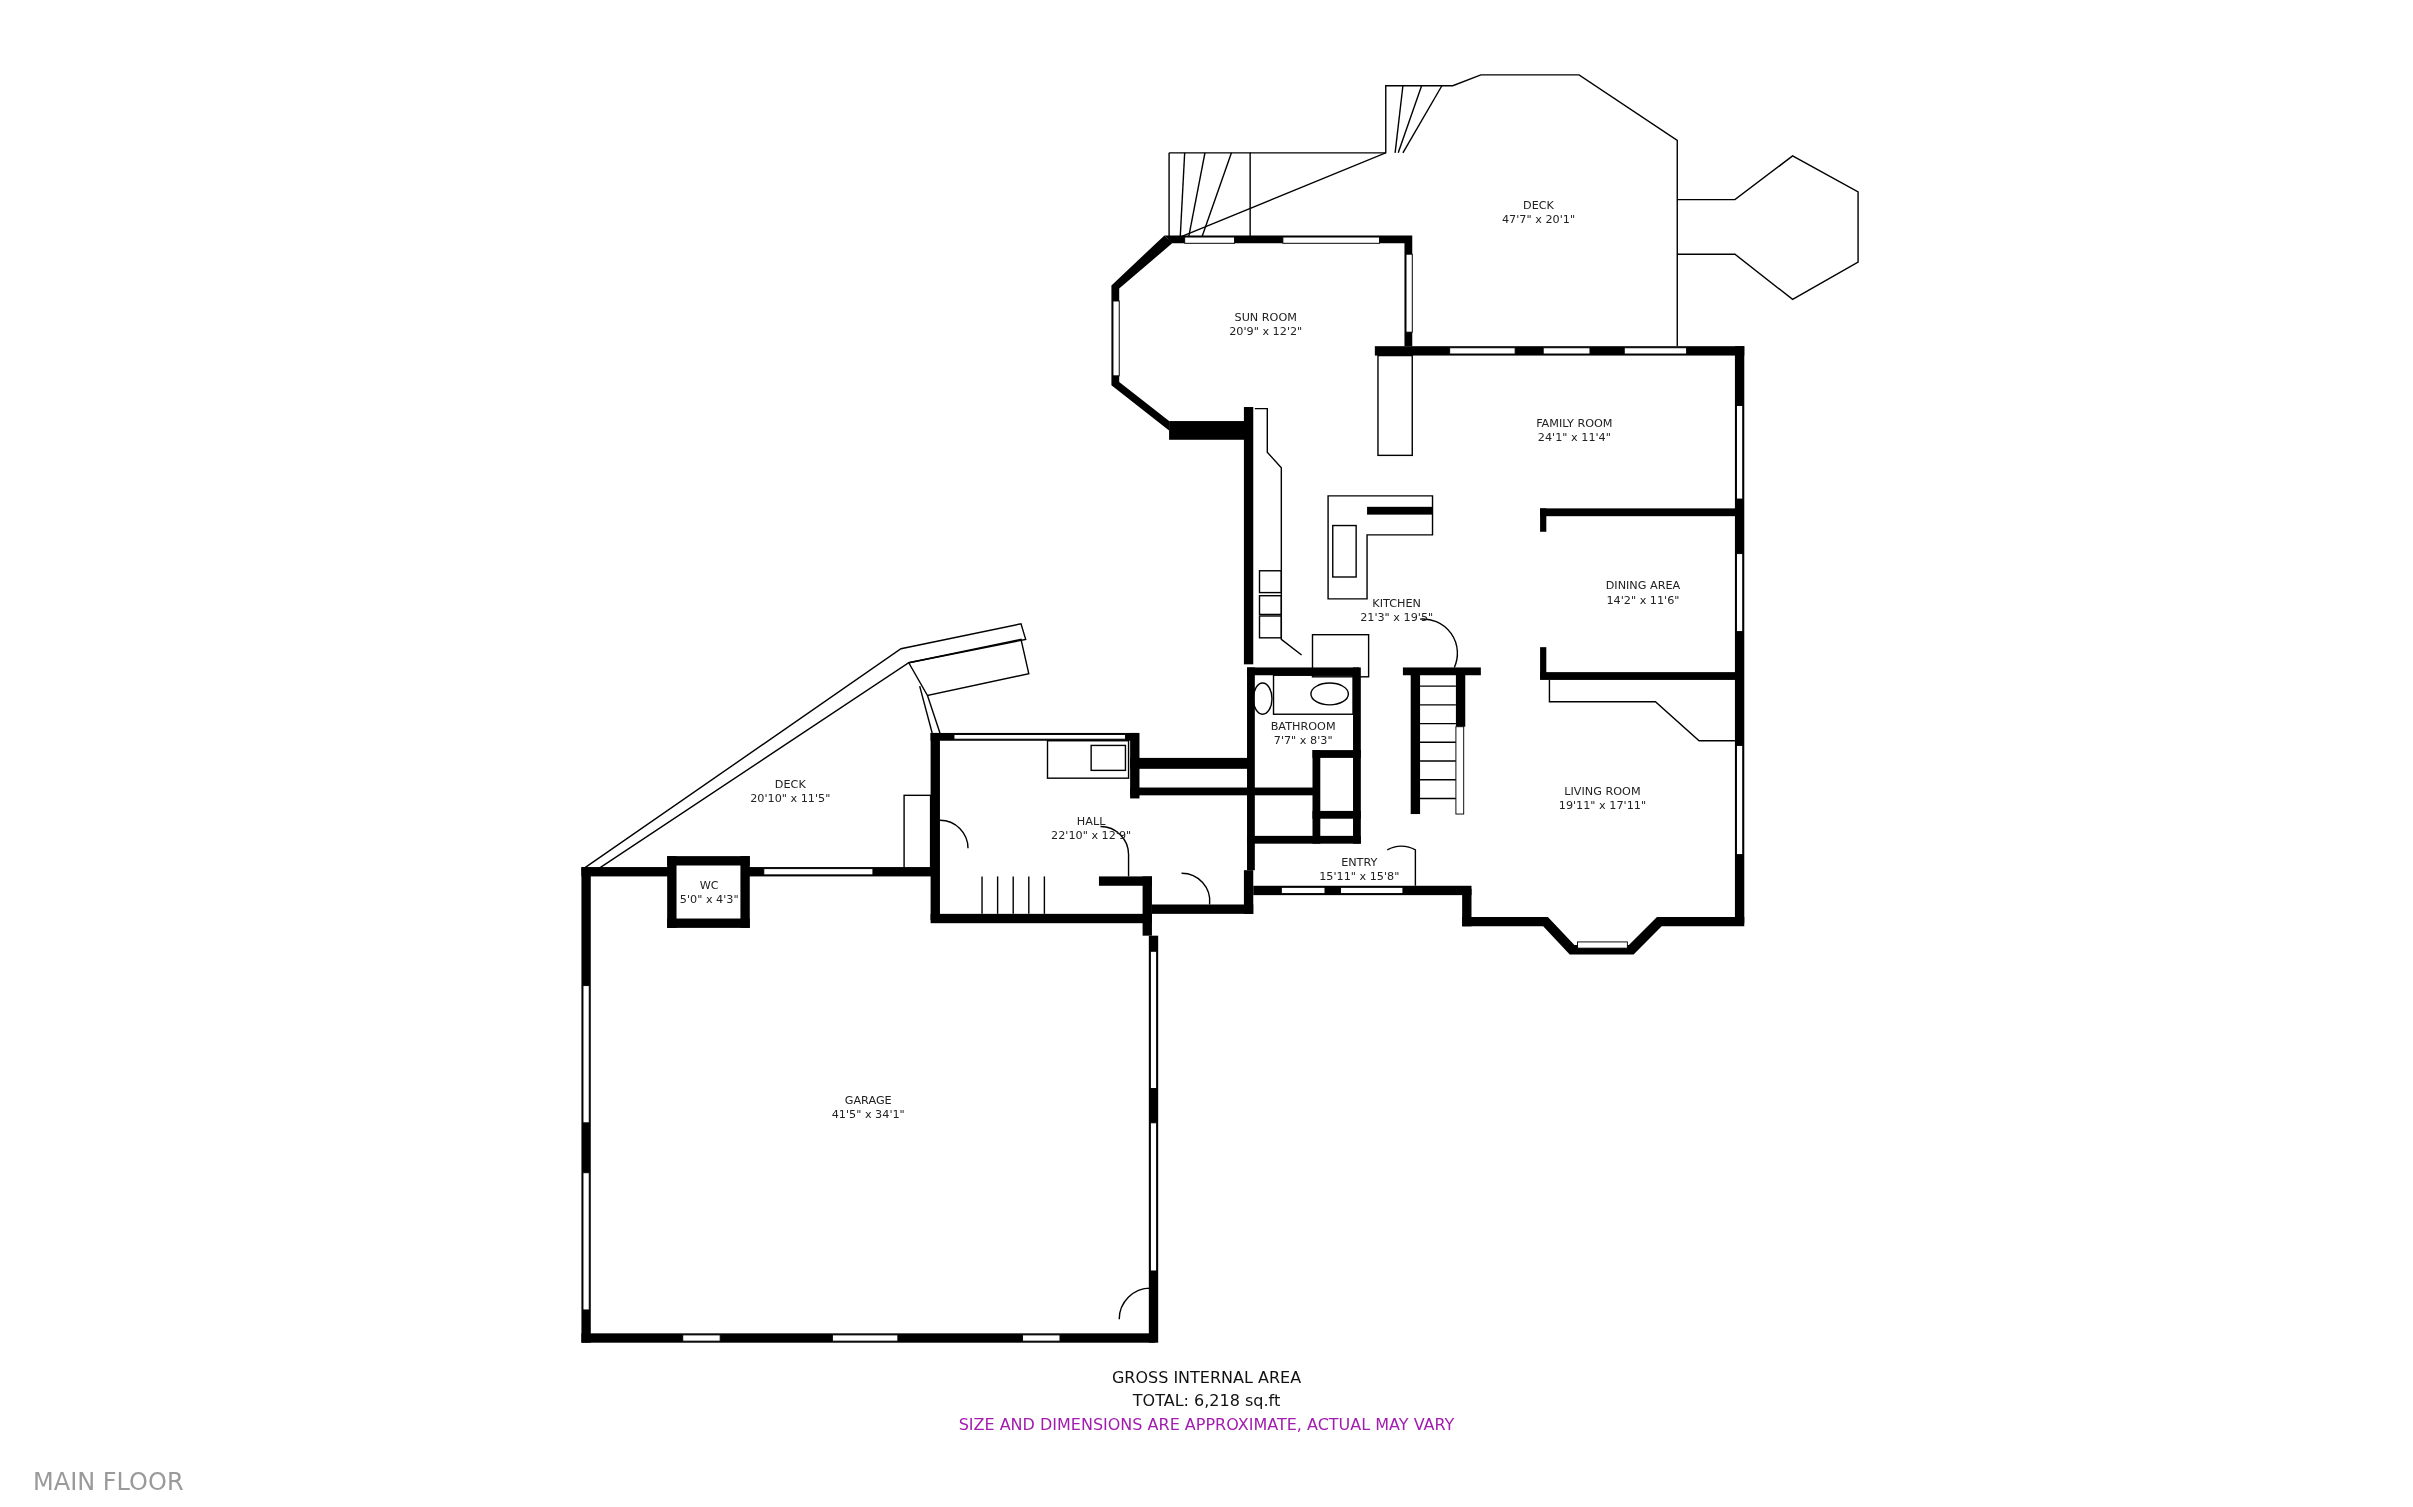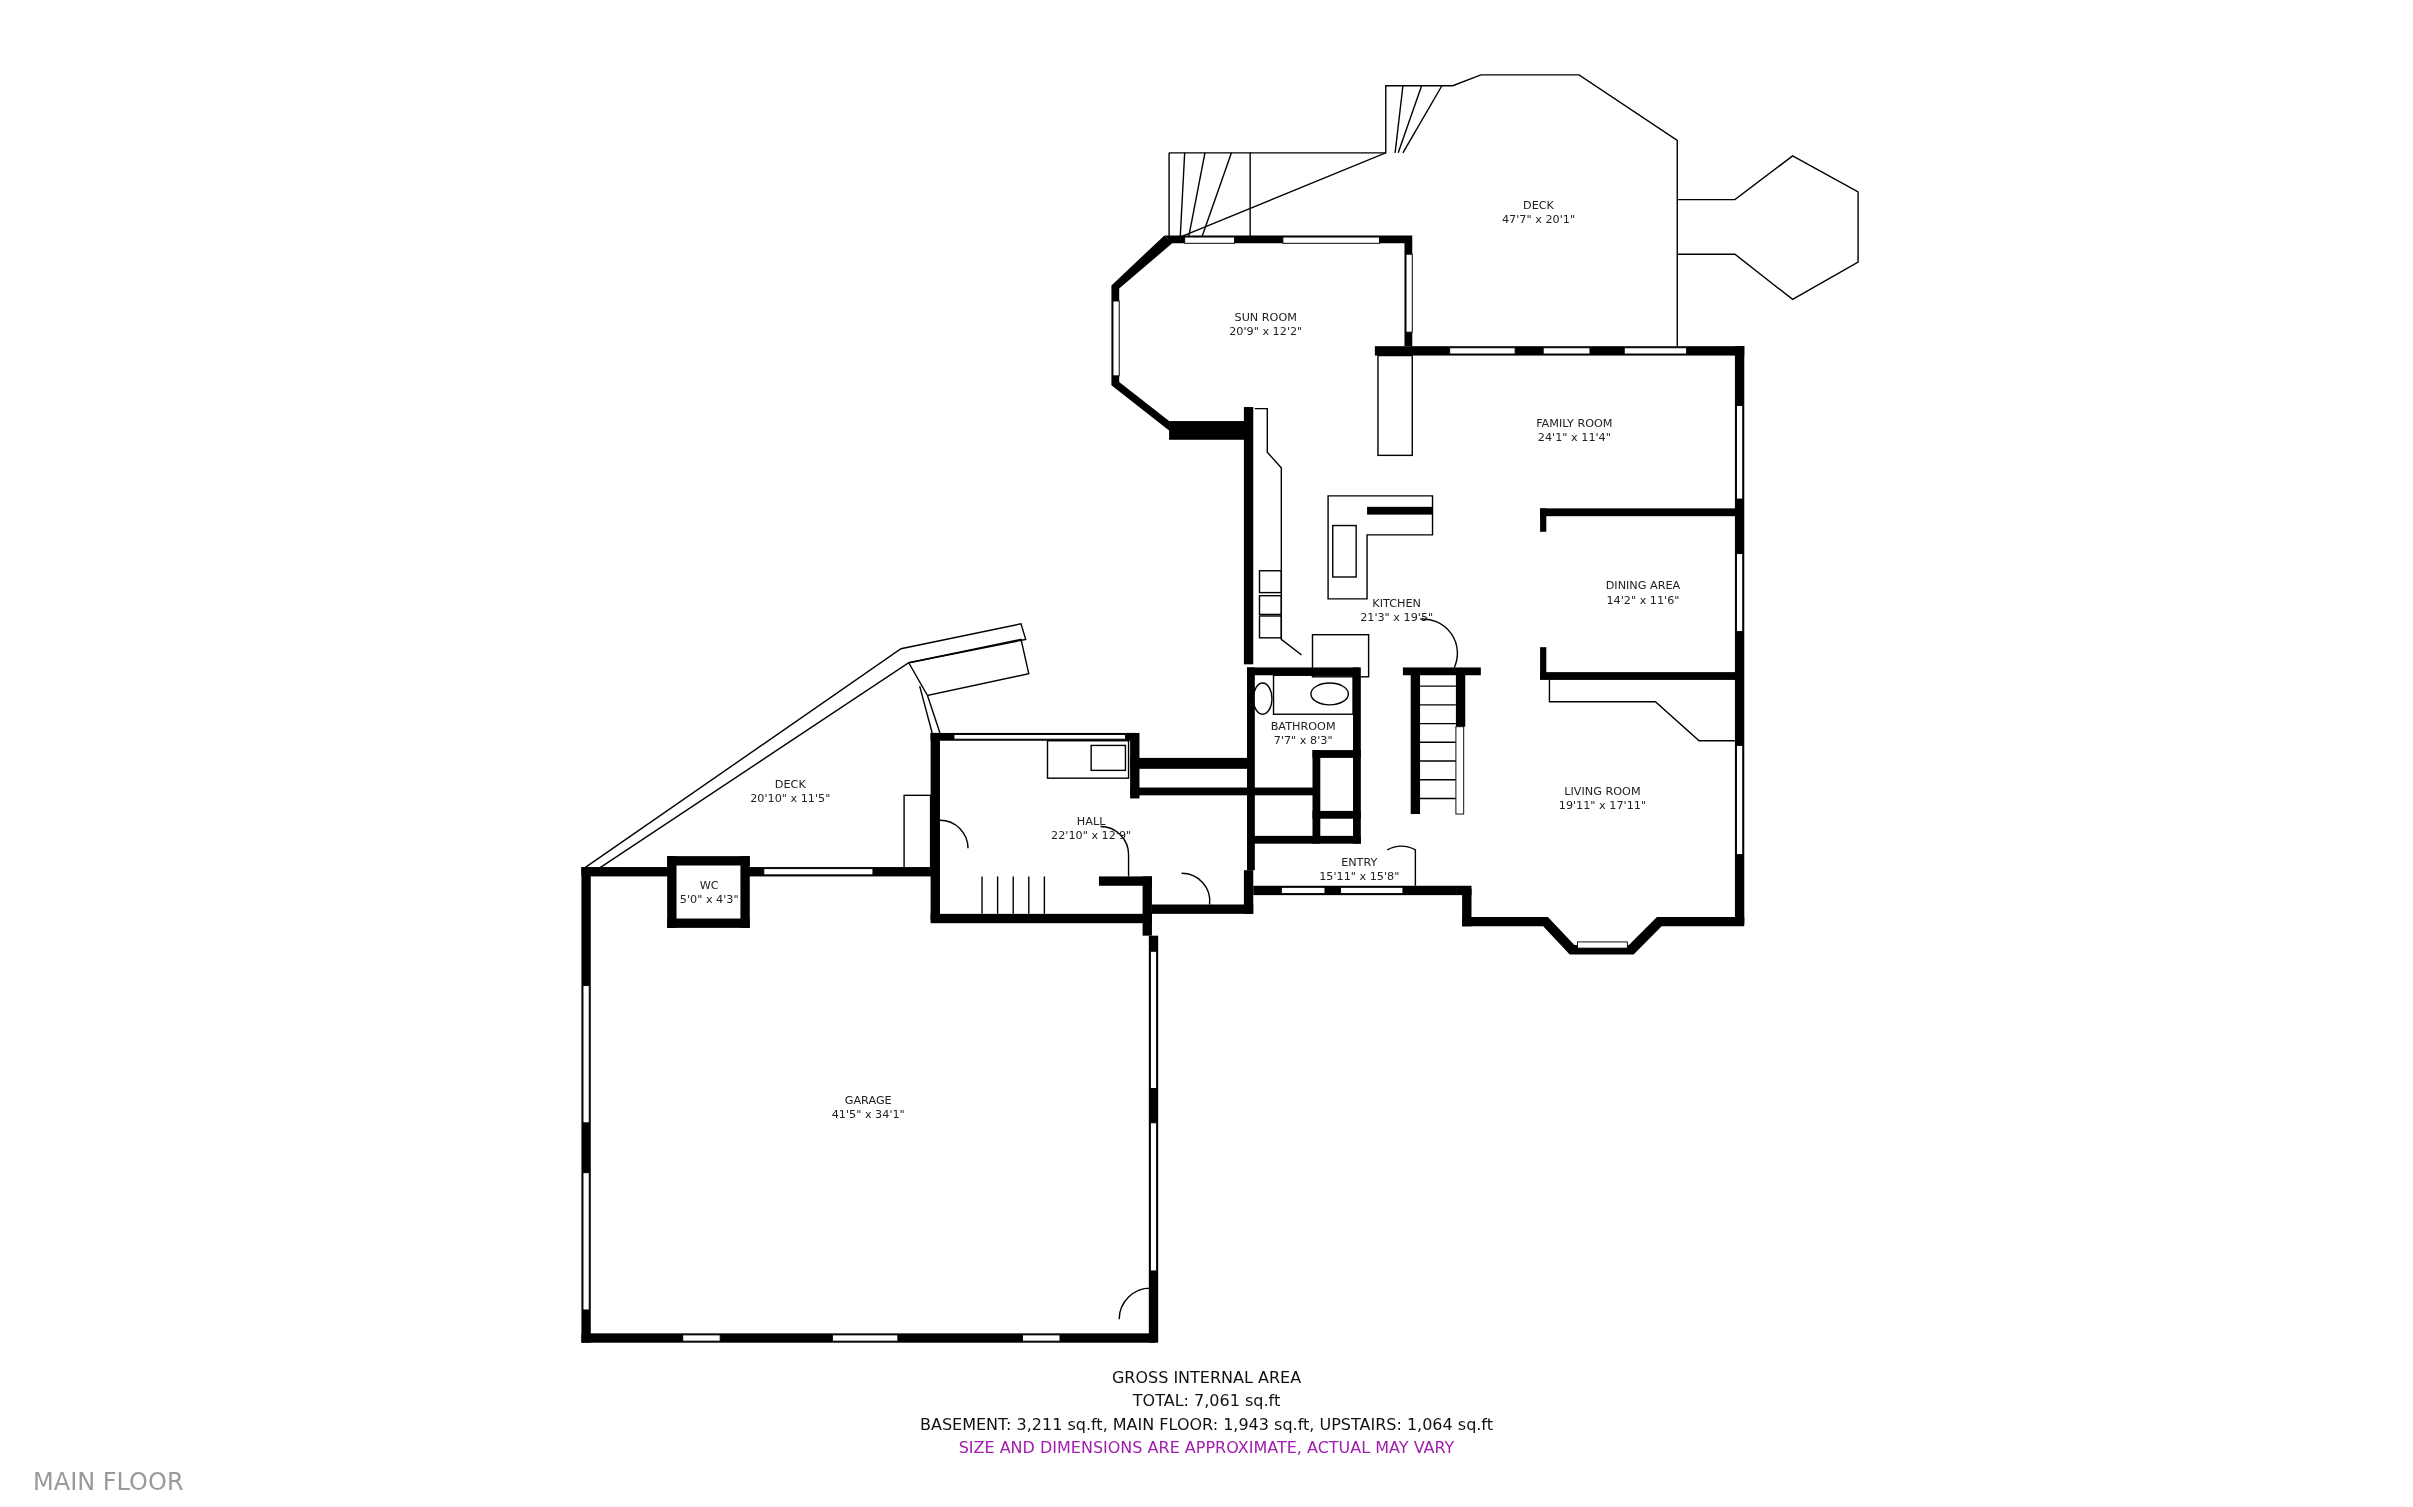--- a/index.html
+++ b/index.html
@@ -192,19 +192,18 @@
     <text class="lbl" x="872" y="564">15'11" x 15'8"</text>
     <text class="lbl" x="455" y="570">WC</text>
     <text class="lbl" x="455" y="579">5'0" x 4'3"</text>
     <text class="lbl" x="557" y="708">GARAGE</text>
     <text class="lbl" x="557" y="717">41'5" x 34'1"</text>
   </g>
 </svg>
 
 <div class="footer" style="top:1366px;">
   <div>GROSS INTERNAL AREA</div>
-  <div>TOTAL: 7,061 sq.ft</div>
-  <div>BASEMENT: 3,211 sq.ft, MAIN FLOOR: 1,943 sq.ft, UPSTAIRS: 1,064 sq.ft</div>
+  <div>TOTAL: 6,218 sq.ft</div>
   <div class="disclaimer">SIZE AND DIMENSIONS ARE APPROXIMATE, ACTUAL MAY VARY</div>
 </div>
 
 <div class="floor-name">MAIN FLOOR</div>
 
 
 </body></html>

